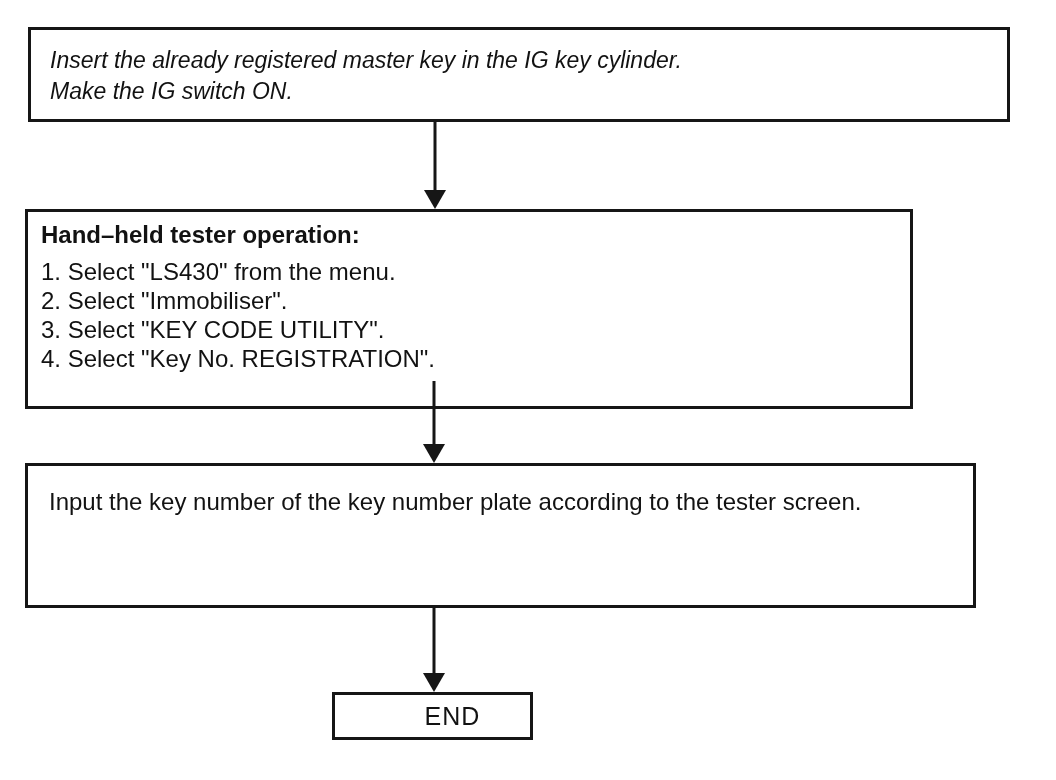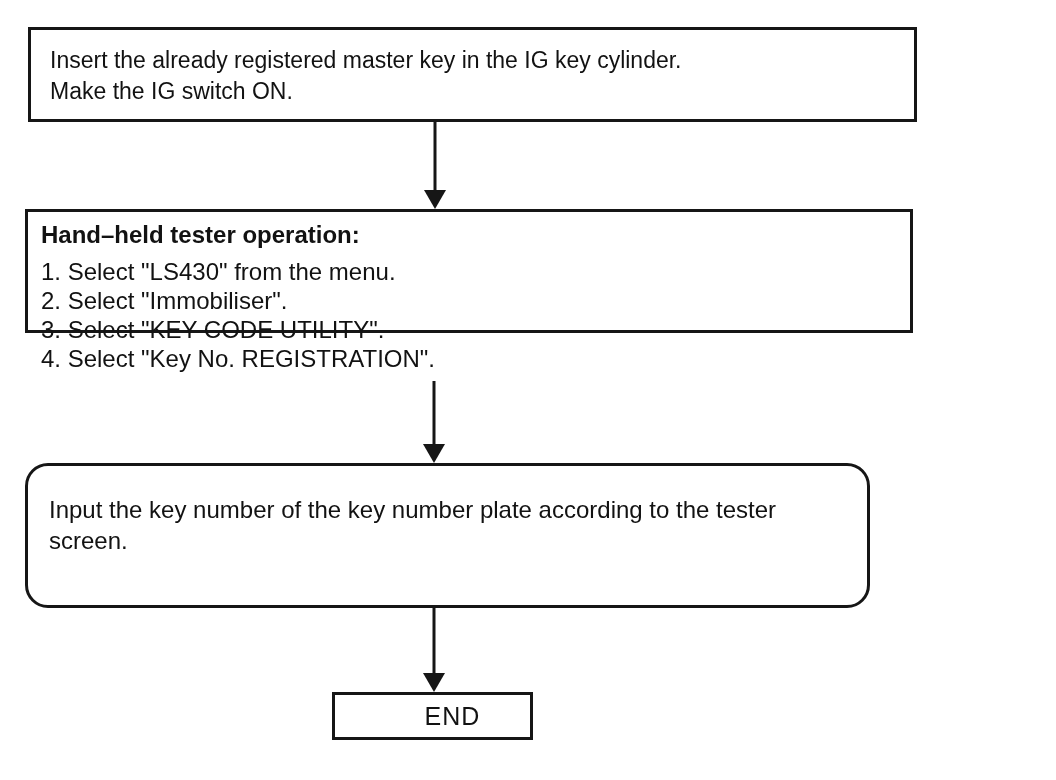--- a/index.html
+++ b/index.html
@@ -13,42 +13,42 @@
     color: #121212;
     overflow: hidden;
   }
   .fc-box {
     position: absolute;
     border: 3px solid #161616;
     background: #ffffff;
     padding-left: 40px;
   }
   .box1 {
-    left: 28px; top: 27px; width: 889px; height: 95px;
+    left: 28px; top: 27px; width: 982px; height: 95px;
     padding: 15px 22px 0 19px;
-    font-size: 23px; line-height: 31px;
+    font-size: 23px; line-height: 31px; font-style: italic;
   }
   .box2 {
-    left: 25px; top: 209px; width: 888px; height: 124px;
+    left: 25px; top: 209px; width: 888px; height: 200px;
     padding: 8px 20px 0 13px;
   }
   .box2 .heading {
     font-weight: bold;
     font-size: 24px;
     line-height: 30px;
     margin-bottom: 7px;
   }
   .box2 .item {
     font-size: 24px;
     line-height: 29px;
   }
   .box3 {
-    left: 25px; top: 463px; width: 845px; height: 145px;
-    padding: 28px 24px 0 21px;
-    font-size: 24px; line-height: 31px; border-radius: 23px;
+    left: 25px; top: 463px; width: 951px; height: 145px;
+    padding: 20px 24px 0 21px;
+    font-size: 24px; line-height: 31px;
   }
   .endbox {
     left: 332px; top: 692px; width: 201px; height: 48px;
     display: flex; align-items: center; justify-content: center;
     font-size: 25px; letter-spacing: 1px;
   }
   .arrow {
     position: absolute;
     width: 22px;
     transform: translateX(-50%);

